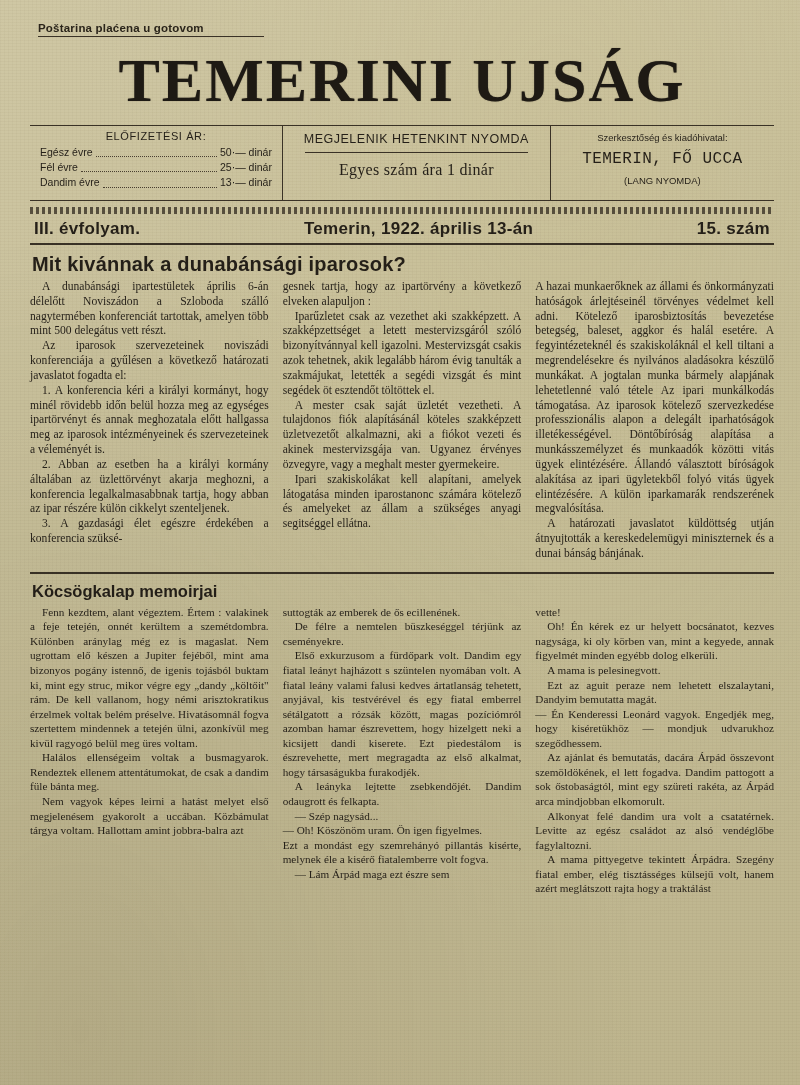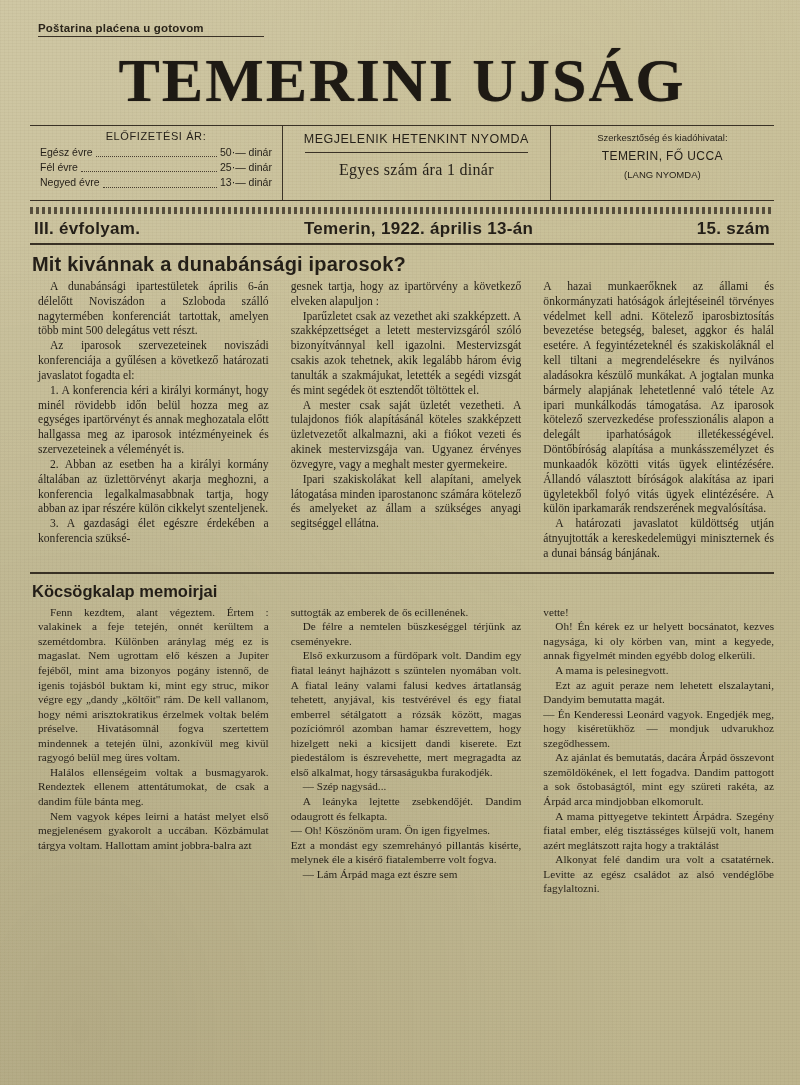--- a/index.html
+++ b/index.html
@@ -105,21 +105,21 @@
   .ib-mid-bot {
     font-family: "Liberation Serif", serif;
     font-size: 16px;
     letter-spacing: 0.3px;
   }
   .ib-right-line {
     font-family: "Liberation Sans", sans-serif;
     font-size: 10.5px;
     line-height: 1.7;
   }
-  .ib-right-line.big { font-size: 12px; letter-spacing: 0.4px; }
+  .ib-right-line.big { font-size: 16px; letter-spacing: 0.4px; font-family: Liberation Mono, monospace; }
   .ib-right-line.small { font-size: 9.5px; }
 
   .wavy {
     height: 7px;
     margin: 4px 0 2px 0;
     background-image:
       repeating-linear-gradient(90deg, #3a3226 0px, #3a3226 3px, rgba(0,0,0,0) 3px, rgba(0,0,0,0) 6px);
     opacity: 0.8;
   }
   .issuebar {
@@ -147,21 +147,21 @@
     gap: 14px;
     margin-top: 2px;
   }
   .col {
     width: 33.33%;
     font-size: 11.6px;
     line-height: 1.28;
     text-align: justify;
     hyphens: auto;
   }
-  .col p { margin: 0 0 0 8px; text-indent: 12px; }
+  .col p { margin: 0 0 0 0; text-indent: 12px; }
   .col p.noindent { text-indent: 0; }
 
   .hr-thick {
     border-top: 2.2px solid #3a3226;
     margin: 10px 0 8px 0;
   }
   .sub-headline {
     font-family: "Liberation Sans", sans-serif;
     font-size: 16.5px;
     font-weight: bold;
@@ -188,21 +188,21 @@
         <span class="lbl">Egész évre</span>
         <span class="dots"></span>
         <span class="val">50·— dinár</span>
       </div>
       <div class="price-row">
         <span class="lbl">Fél évre</span>
         <span class="dots"></span>
         <span class="val">25·— dinár</span>
       </div>
       <div class="price-row">
-        <span class="lbl">Negyed évre</span>
+        <span class="lbl">Dandim évre</span>
         <span class="dots"></span>
         <span class="val">13·— dinár</span>
       </div>
     </div>
     <div class="ib-mid">
       <div class="ib-mid-top">MEGJELENIK HETENKINT NYOMDA</div>
       <div class="ib-mid-rule"></div>
       <div class="ib-mid-bot">Egyes szám ára 1 dinár</div>
     </div>
     <div class="ib-right">
@@ -249,34 +249,34 @@
   <div class="cols2">
     <div class="col">
       <p>Fenn kezdtem, alant végeztem. Értem : valakinek a feje tetején, onnét kerültem a szemétdombra. Különben aránylag még ez is magaslat. Nem ugrottam elő készen a Jupiter fejéből, mint ama bizonyos pogány istennő, de igenis tojásból buktam ki, mint egy struc, mikor végre egy „dandy „költőit" rám. De kell vallanom, hogy némi arisztokratikus érzelmek voltak belém préselve. Hivatásomnál fogva szertettem mindennek a tetején ülni, azonkívül meg kivül ragyogó belül meg üres voltam.</p>
       <p>Halálos ellenségeim voltak a busmagyarok. Rendeztek ellenem attentátumokat, de csak a dandim füle bánta meg.</p>
       <p>Nem vagyok képes leirni a hatást melyet első megjelenésem gyakorolt a uccában. Közbámulat tárgya voltam. Hallottam amint jobbra-balra azt</p>
     </div>
     <div class="col">
       <p class="noindent">suttogták az emberek de ős ecillenének.</p>
       <p>De félre a nemtelen büszkeséggel térjünk az cseményekre.</p>
       <p>Első exkurzusom a fürdőpark volt. Dandim egy fiatal leányt hajházott s szüntelen nyomában volt. A fiatal leány valami falusi kedves ártatlanság tehetett, anyjával, kis testvérével és egy fiatal emberrel sétálgatott a rózsák között, magas pozíciómról azomban hamar észrevettem, hogy hizelgett neki a kicsijett dandi kiserete. Ezt piedestálom is észrevehette, mert megragadta az első alkalmat, hogy társaságukba furakodjék.</p>
+      <p>A leányka lejtette zsebkendőjét. Dandim odaugrott és felkapta.</p>
       <p>— Szép nagysád...</p>
-      <p>A leányka lejtette zsebkendőjét. Dandim odaugrott és felkapta.</p>
       <p class="dash-line">— Oh! Köszönöm uram. Ön igen figyelmes.</p>
       <p class="dash-line">Ezt a mondást egy szemrehányó pillantás kisérte, melynek éle a kisérő fiatalemberre volt fogva.</p>
       <p>— Lám Árpád maga ezt észre sem</p>
       <p class="dash-line"></p>
     </div>
     <div class="col">
       <p class="noindent">vette!</p>
       <p>Oh! Én kérek ez ur helyett bocsánatot, kezves nagysága, ki oly körben van, mint a kegyede, annak figyelmét minden egyébb dolog elkerüli.</p>
       <p>A mama is pelesinegvott.</p>
       <p>Ezt az aguit peraze nem lehetett elszalaytani, Dandyim bemutatta magát.</p>
       <p class="dash-line">— Én Kenderessi Leonárd vagyok. Engedjék meg, hogy kiséretükhöz — mondjuk udvarukhoz szegődhessem.</p>
       <p>Az ajánlat és bemutatás, dacára Árpád összevont szemöldökének, el lett fogadva. Dandim pattogott a sok őstobaságtól, mint egy szüreti rakéta, az Árpád arca mindjobban elkomorult.</p>
+      <p>Alkonyat felé dandim ura volt a csatatérnek. Levitte az egész családot az alsó vendéglőbe fagylaltozni.</p>
       <p>A mama pittyegetve tekintett Árpádra. Szegény fiatal ember, elég tisztásséges külsejű volt, hanem azért meglátszott rajta hogy a traktálást</p>
-      <p>Alkonyat felé dandim ura volt a csatatérnek. Levitte az egész családot az alsó vendéglőbe fagylaltozni.</p>
       <p></p>
     </div>
   </div>
 
   <div class="grain"></div>
 </div>
 
 </body></html>

